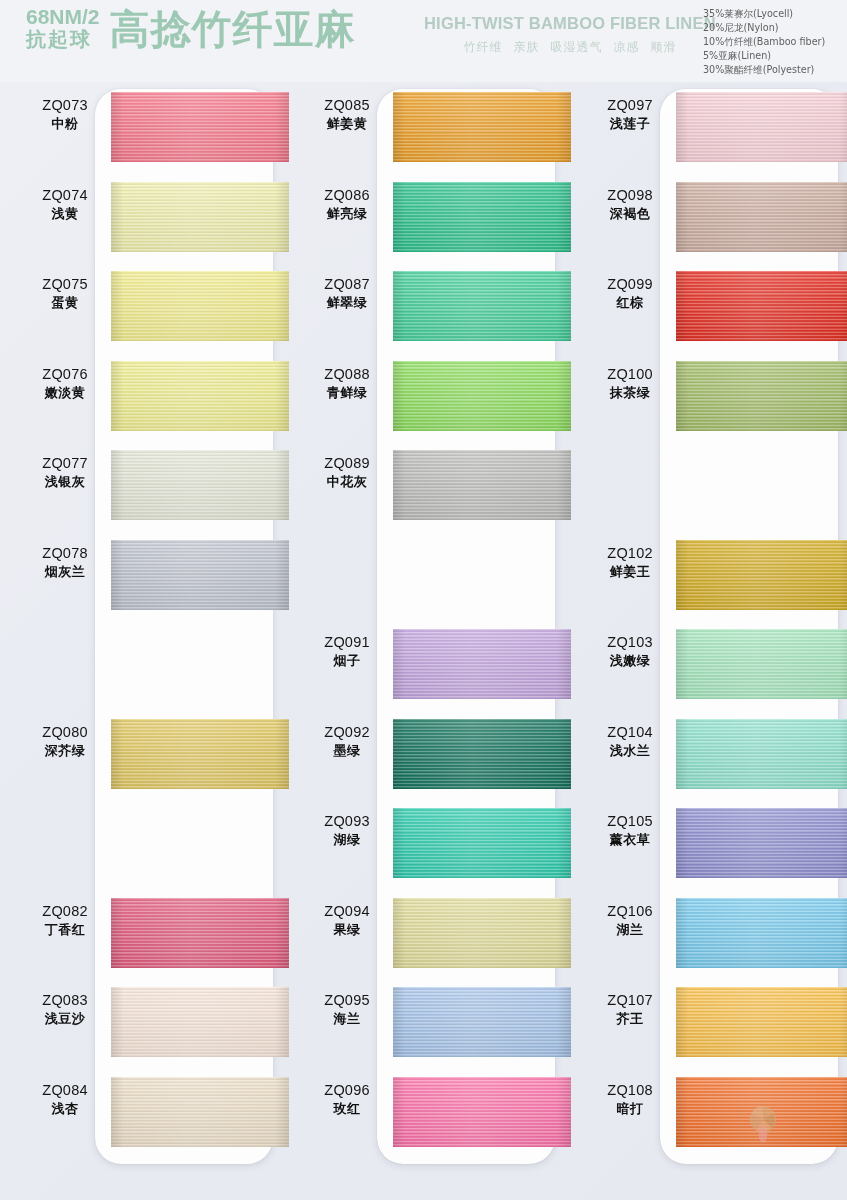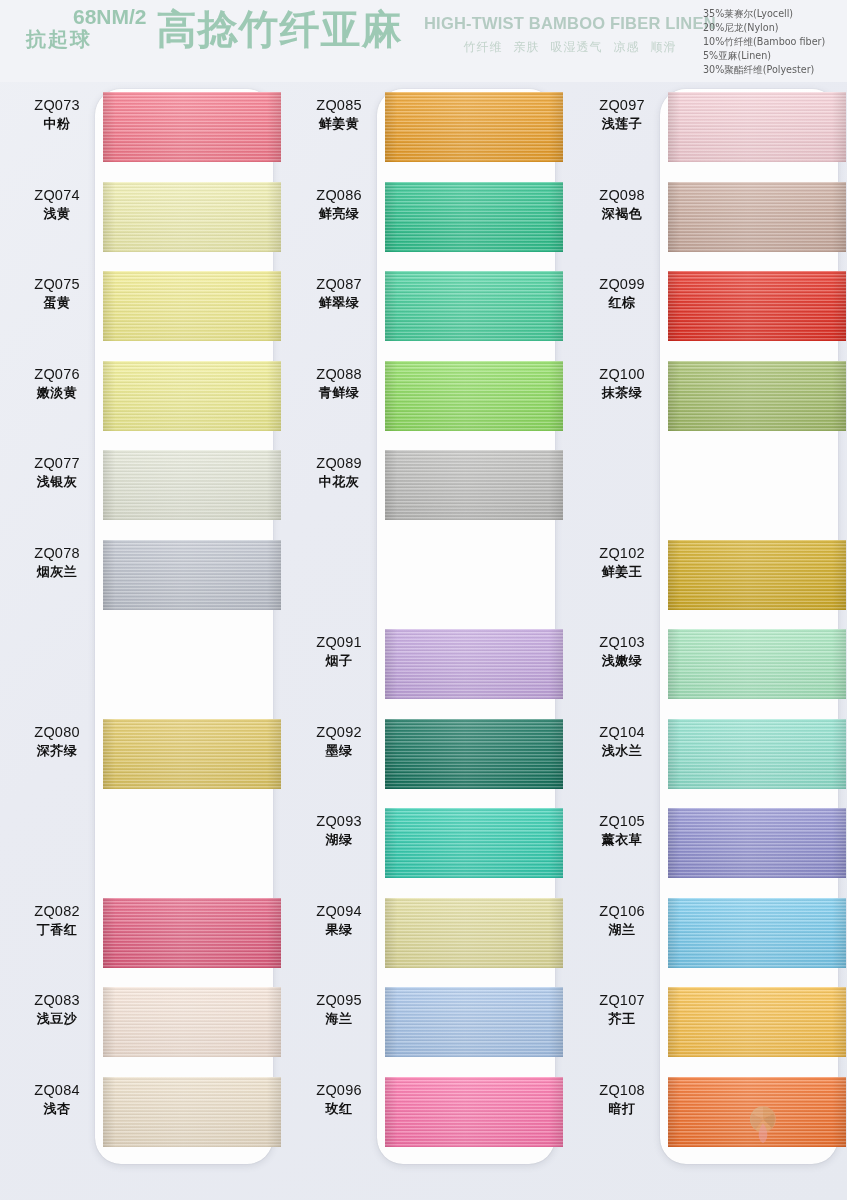--- a/index.html
+++ b/index.html
@@ -22,21 +22,21 @@
   }
   #hdr-left {
     position: absolute; left: 26px; top: 6px;
     display: flex; align-items: center; gap: 10px;
   }
   .hdr-small-stack {
     display: flex; flex-direction: column; line-height: 1.08;
   }
   #hdr-nm {
     font-size: 21px; font-weight: bold; color: #9cc7b2;
-    letter-spacing: 0px; font-family: "Liberation Sans", sans-serif; margin-left: 47px;
+    letter-spacing: 0px; font-family: "Liberation Sans", sans-serif;
   }
   #hdr-anti {
     font-size: 20px; font-weight: bold; color: #9cc7b2;
     letter-spacing: 2px; font-family: "DejaVu Sans", sans-serif;
   }
   #hdr-title-cn {
     font-size: 40px; font-weight: bold; color: #9dc9b4;
     letter-spacing: 1px; line-height: 1;
     font-family: "DejaVu Sans", sans-serif;
     margin-top: 2px;
@@ -80,21 +80,21 @@
   .card::before {
     
     content: ""; position: absolute; left: 0; top: 0;
     width: 100%; height: 40px;
     background: linear-gradient(180deg, rgba(255,255,255,0.9), rgba(250,250,252,0));
     border-radius: 26px 26px 0 0;
   }
 
   .rows { position: absolute; left: 0; top: 0; width: 282px; height: 1118px; }
   .row {
-    position: absolute; left: 8px; width: 282px; height: 89.5px;
+    position: absolute; left: 16px; width: 282px; height: 89.5px;
   }
   .swatch-wrap {
     position: absolute; left: 95px; top: 10px;
     width: 178px; height: 70px;
     overflow: hidden;
   }
   .swatch {
     position: absolute; left: 0; top: 0; width: 178px; height: 70px;
   }
   

